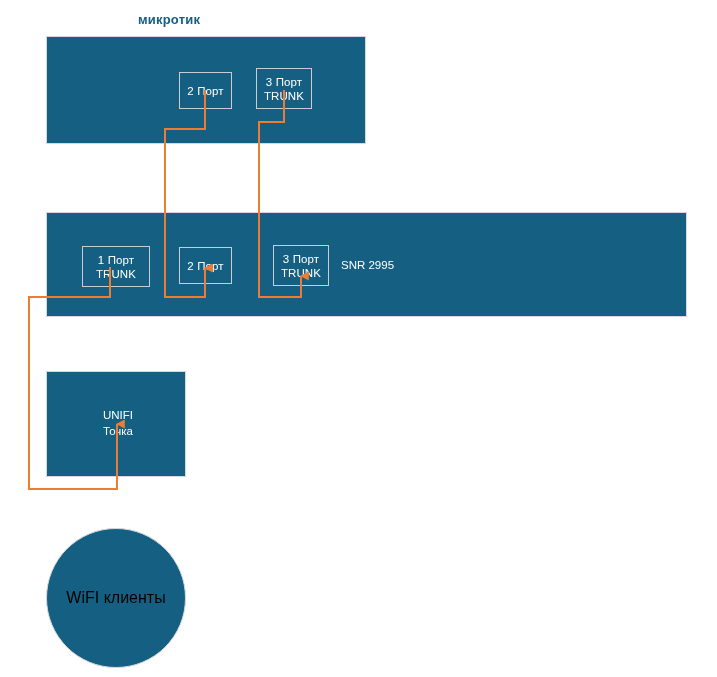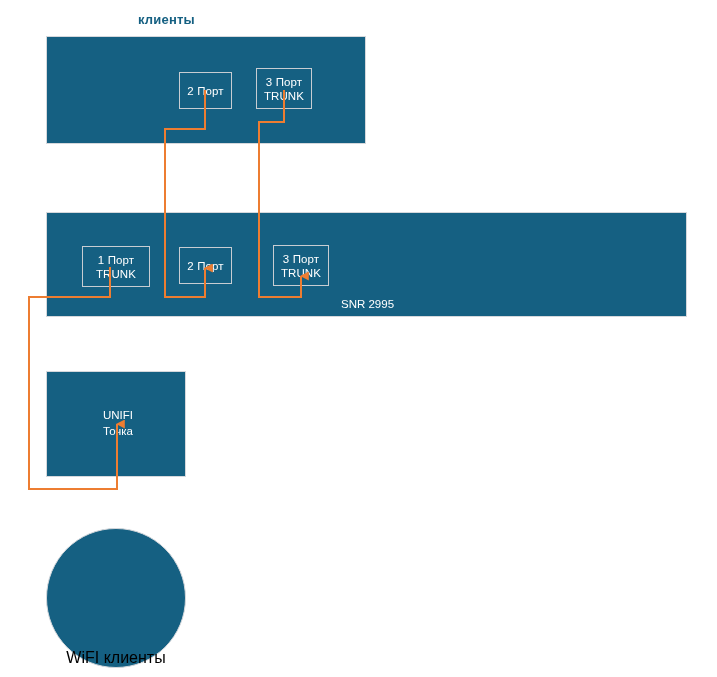--- a/index.html
+++ b/index.html
@@ -31,21 +31,21 @@
     border: 1px solid #d5d8dc;
     box-sizing: border-box;
   }
   .node-circle {
     position: absolute;
     background: #156082;
     border: 1px solid #d5d8dc;
     border-radius: 50%;
     box-sizing: border-box;
     display: flex;
-    align-items: flex-end;
+    align-items: center;
     justify-content: center;
   }
   .port-box {
     position: absolute;
     border: 1px solid #c8cdd2;
     background: transparent;
     box-sizing: border-box;
     display: flex;
     flex-direction: column;
     align-items: center;
@@ -79,21 +79,21 @@
     line-height: 16px;
     text-align: center;
     white-space: nowrap;
   }
 </style>
 </head>
 <body>
 
 <div id="diagram-canvas">
 
-  <div class="device-title" style="left:138px; top:12px;">клиенты</div>
+  <div class="device-title" style="left:138px; top:12px;">микротик</div>
 
   <div class="node-box" style="left:46px; top:36px; width:320px; height:108px;"></div>
 
   <div class="node-box" style="left:46px; top:212px; width:641px; height:105px;"></div>
 
   <div class="node-box" style="left:46px; top:371px; width:140px; height:106px;"></div>
 
   <div class="node-circle" style="left:46px; top:528px; width:140px; height:140px;">
     <span>WiFI клиенты</span>
   </div>
@@ -114,21 +114,21 @@
 
   <div class="port-box" style="left:179px; top:247px; width:53px; height:37px;">
     <span>2 Порт</span>
   </div>
 
   <div class="port-box" style="left:273px; top:245px; width:56px; height:41px;">
     <span>3 Порт</span>
     <span>TRUNK</span>
   </div>
 
-  <div class="inline-label" style="left:341px; top:258px;margin-top:39px;">SNR 2995</div>
+  <div class="inline-label" style="left:341px; top:258px;">SNR 2995</div>
 
   <div class="node-label-stack" style="left:46px; top:407px; width:144px;">
     <div>UNIFI</div>
     <div>Точка</div>
   </div>
 
   <svg id="connector-layer" viewBox="0 0 717 677">
     <defs>
       <marker id="arrow-up" markerWidth="9" markerHeight="9" refX="4.5" refY="1.2" orient="auto" markerUnits="userSpaceOnUse">
         <path d="M 4.5 0 L 9 9 L 0 9 Z" fill="#ED7D31"></path>

